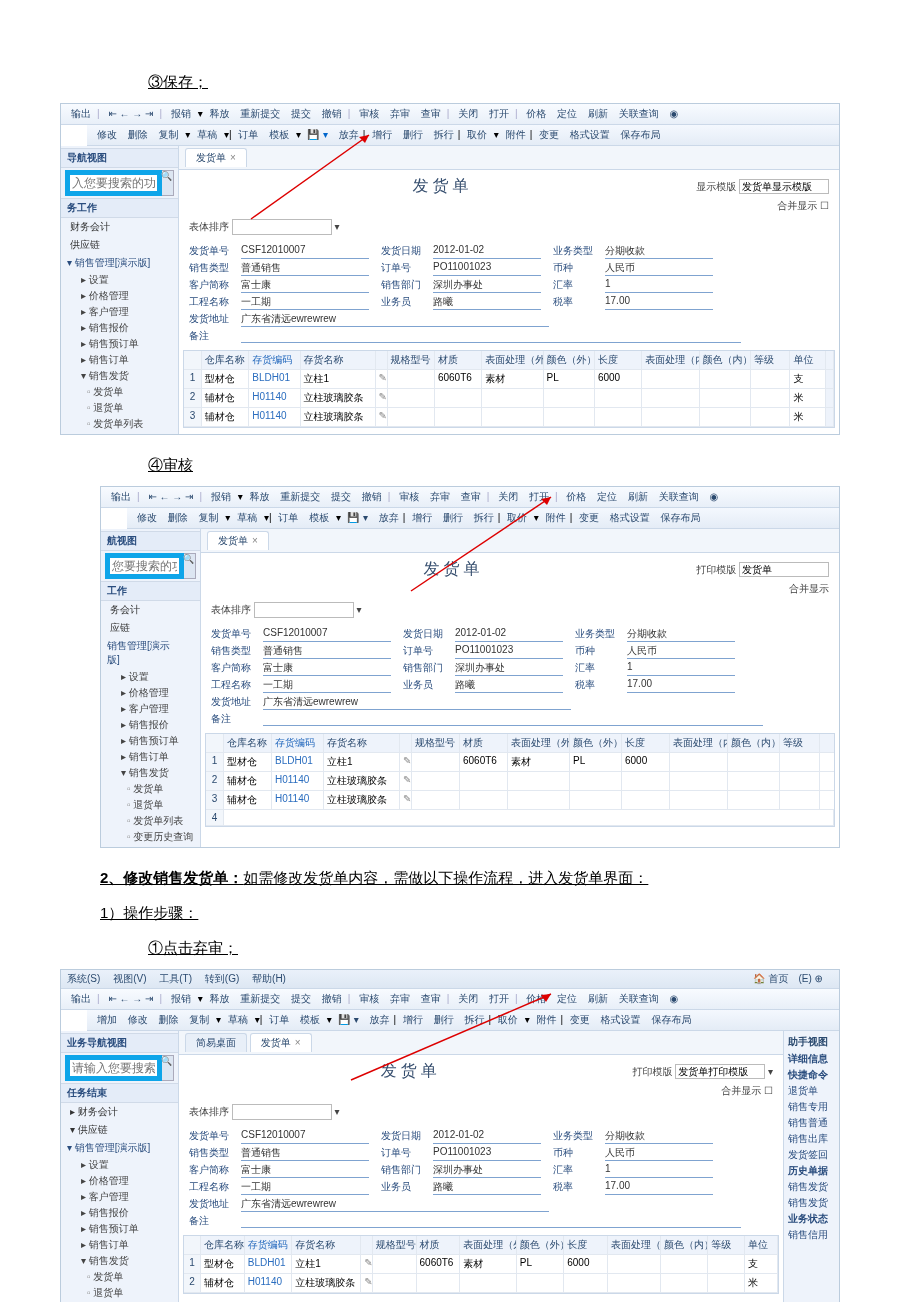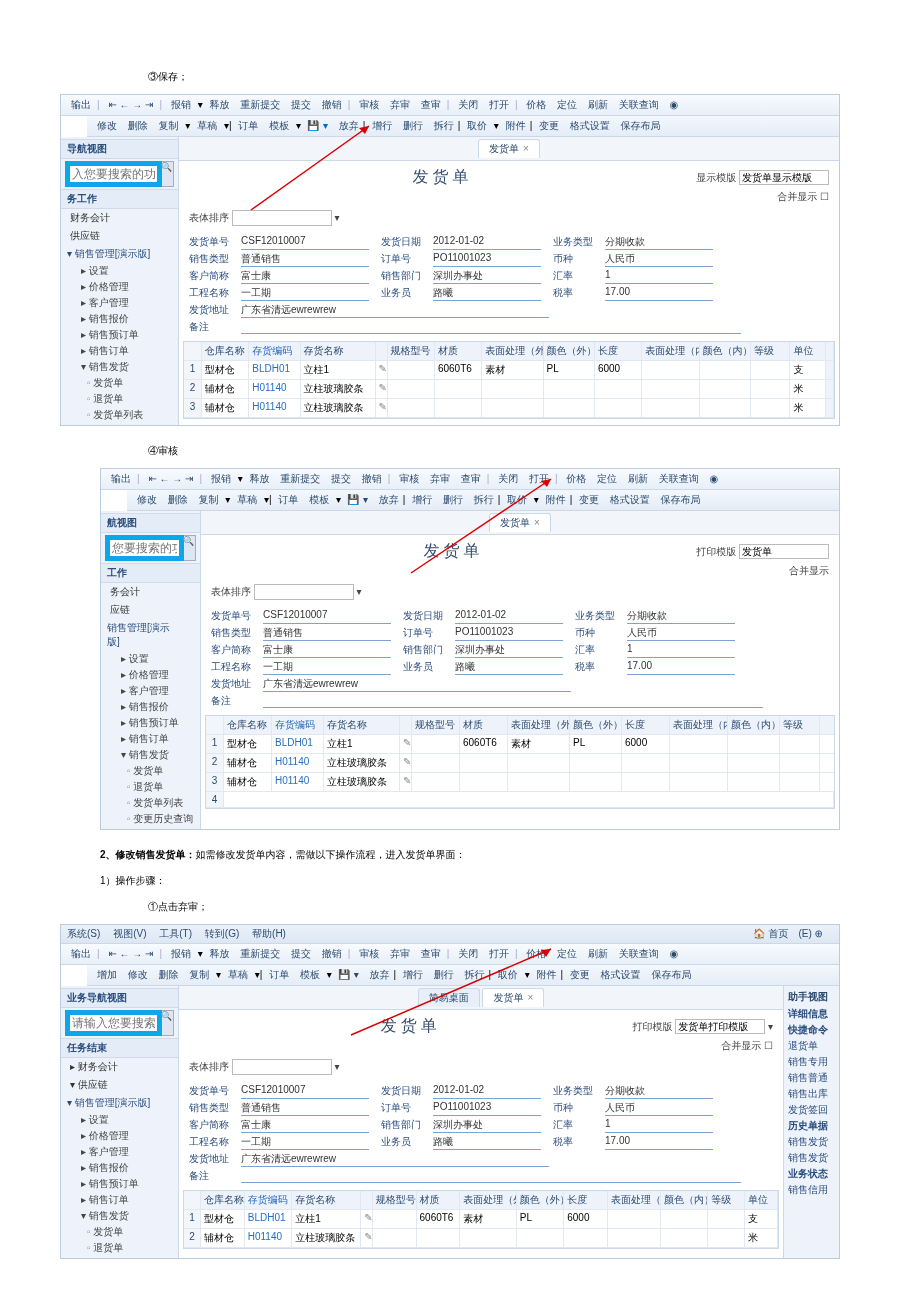--- a/index.html
+++ b/index.html
@@ -1,18 +1,18 @@
 <!DOCTYPE html>
 <html><head>
 <meta charset="utf-8">
 <style>
   * { margin: 0; padding: 0; box-sizing: border-box; }
   body { font-family: "Microsoft YaHei", SimSun, Arial, sans-serif; font-size: 11px; background: #fff; width: 920px; }
   .page { padding: 60px 80px 40px 100px; }
-  .doc-text { font-size: 10px; line-height: 1.8; margin: 8px 0; }
+  .doc-text { font-size: 15px; line-height: 1.8; margin: 8px 0; text-decoration: underline; }
   .indent1 { margin-left: 48px; }
   .indent2 { margin-left: 40px; }
 
   .screenshot { border: 1px solid #bcd; background: #fff; margin: 4px 0 16px 0; position: relative; font-size: 10px; }
   .toolbar { background: linear-gradient(#f8fbff,#e8eff8); border-bottom: 1px solid #cbd8e8; padding: 2px 6px; white-space: nowrap; overflow: hidden; }
   .toolbar .tb-item { display: inline-block; padding: 1px 4px; color: #2b4a6f; }
   .toolbar .sep { color: #aac; margin: 0 2px; }
   .toolbar2 { background: linear-gradient(#f4f8fe,#e4ecf6); border-bottom: 1px solid #cbd8e8; padding: 2px 6px; white-space: nowrap; overflow: hidden; margin-left: 26px; }
   .toolbar2 .tb-item { display: inline-block; padding: 1px 4px; color: #2b4a6f; }
 
@@ -22,21 +22,21 @@
   .side-search input { width: 100%; font-size: 12px; border: 5px solid #0ea5e9; padding: 1px 2px; }
   .side-search .sbtn { width: 14px; background: #dde6f2; border: 1px solid #aab; border-left: none; font-size: 9px; text-align: center; }
   .side-sec { color: #2a4d7e; padding: 2px 6px; font-weight: bold; background: #e4ecf8; border-top: 1px solid #d0dae8; border-bottom: 1px solid #d0dae8; }
   .side-item { padding: 2px 4px 2px 9px; color: #333; }
   .side-tree { padding: 2px 20px 2px 6px; color: #2a4d7e; }
   .side-sub { padding: 1px 4px 1px 20px; color: #444; white-space: nowrap; }
   .side-leaf { padding: 1px 4px 1px 26px; color: #444; white-space: nowrap; }
   .side-leaf::before { content: "▫ "; color: #888; }
 
   .mainpane { flex: 1; background: #fff; overflow: hidden; }
-  .tabbar { background: #f2f6fb; border-bottom: 1px solid #cbd8e8; padding: 2px 6px; text-align: center; }
+  .tabbar { background: #f2f6fb; border-bottom: 1px solid #cbd8e8; padding: 2px 6px; }
   .tab { display: inline-block; padding: 2px 10px; background: #fff; border: 1px solid #cbd8e8; border-bottom: none; border-radius: 3px 3px 0 0; color: #2b4a6f; }
   .tab .x { color: #888; margin-left: 4px; }
   .doc-header { display: flex; align-items: center; padding: 6px 10px 2px; }
   .doc-title { flex: 1; text-align: center; font-size: 16px; color: #374f6f; letter-spacing: 4px; }
   .tmpl-box { font-size: 10px; color: #444; }
   .tmpl-box input { font-size: 10px; width: 90px; border: 1px solid #bbb; padding: 1px 2px; }
   .merge-row { text-align: right; padding: 0 10px 4px; font-size: 10px; color: #444; }
   .sort-row { padding: 2px 10px 6px; color: #444; }
   .sort-row select, .sort-row .sel { border: 1px solid #bbb; width: 100px; height: 16px; display: inline-block; vertical-align: middle; background: #fff; }
 

